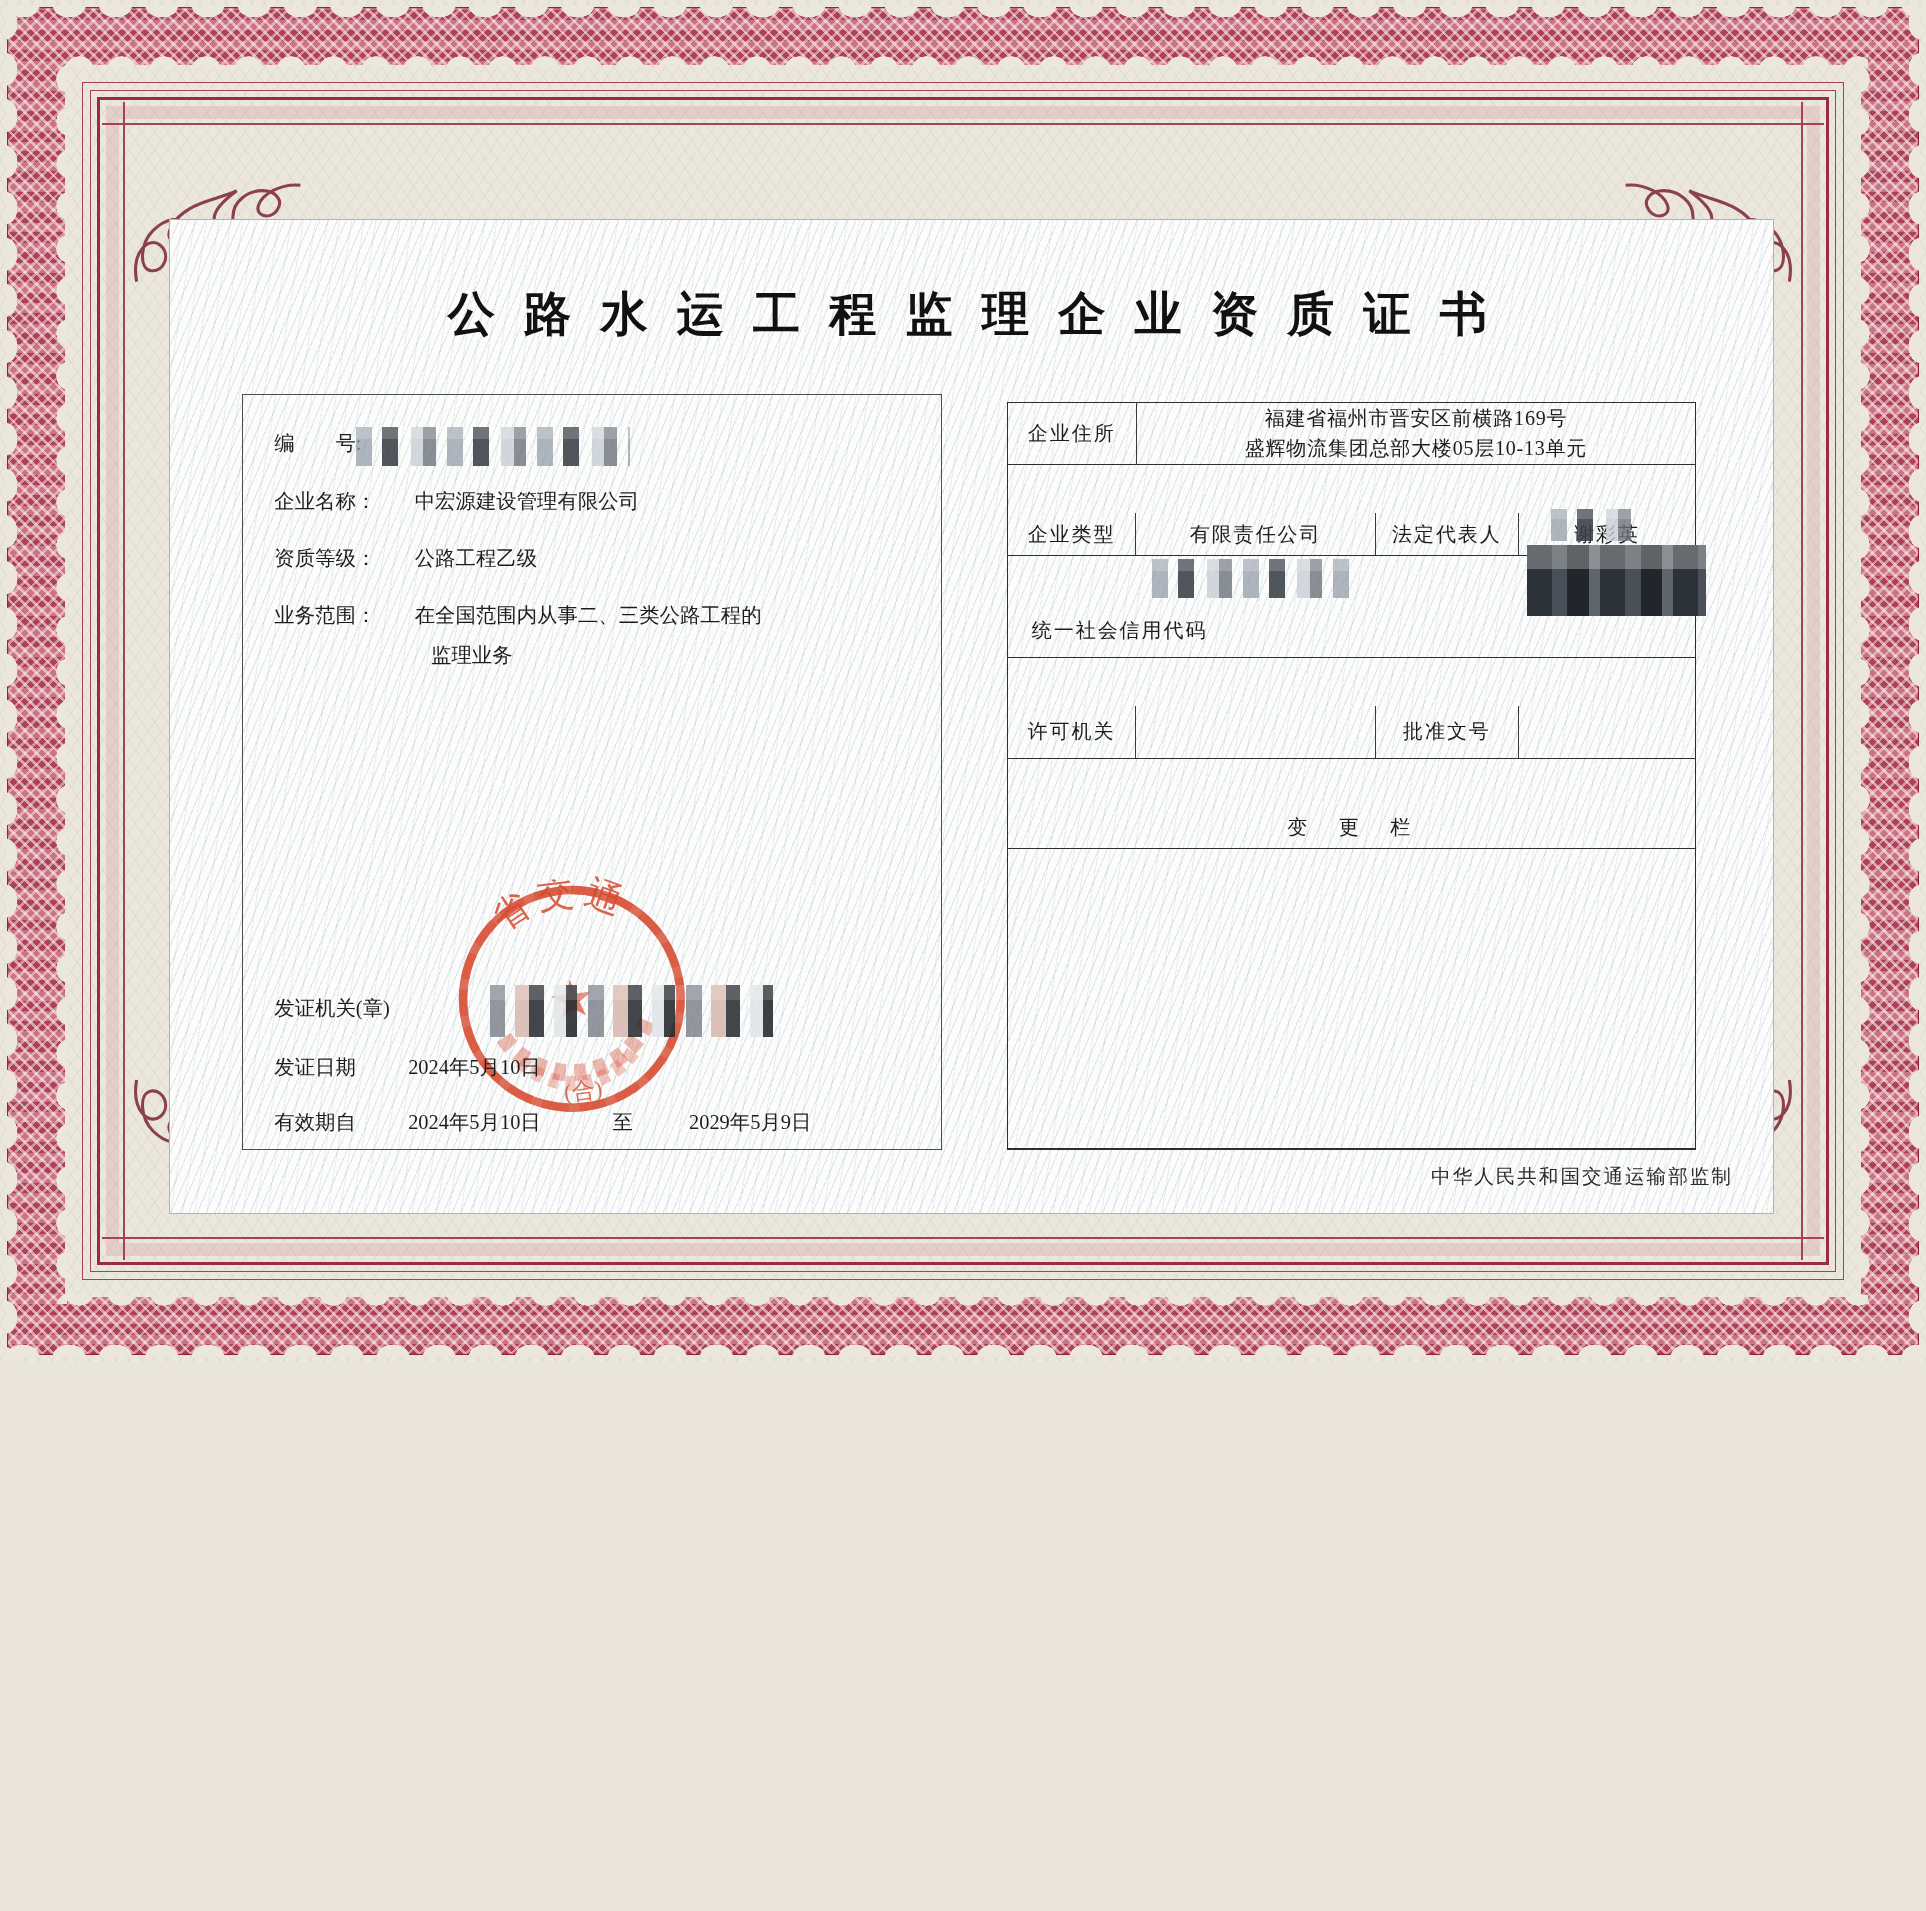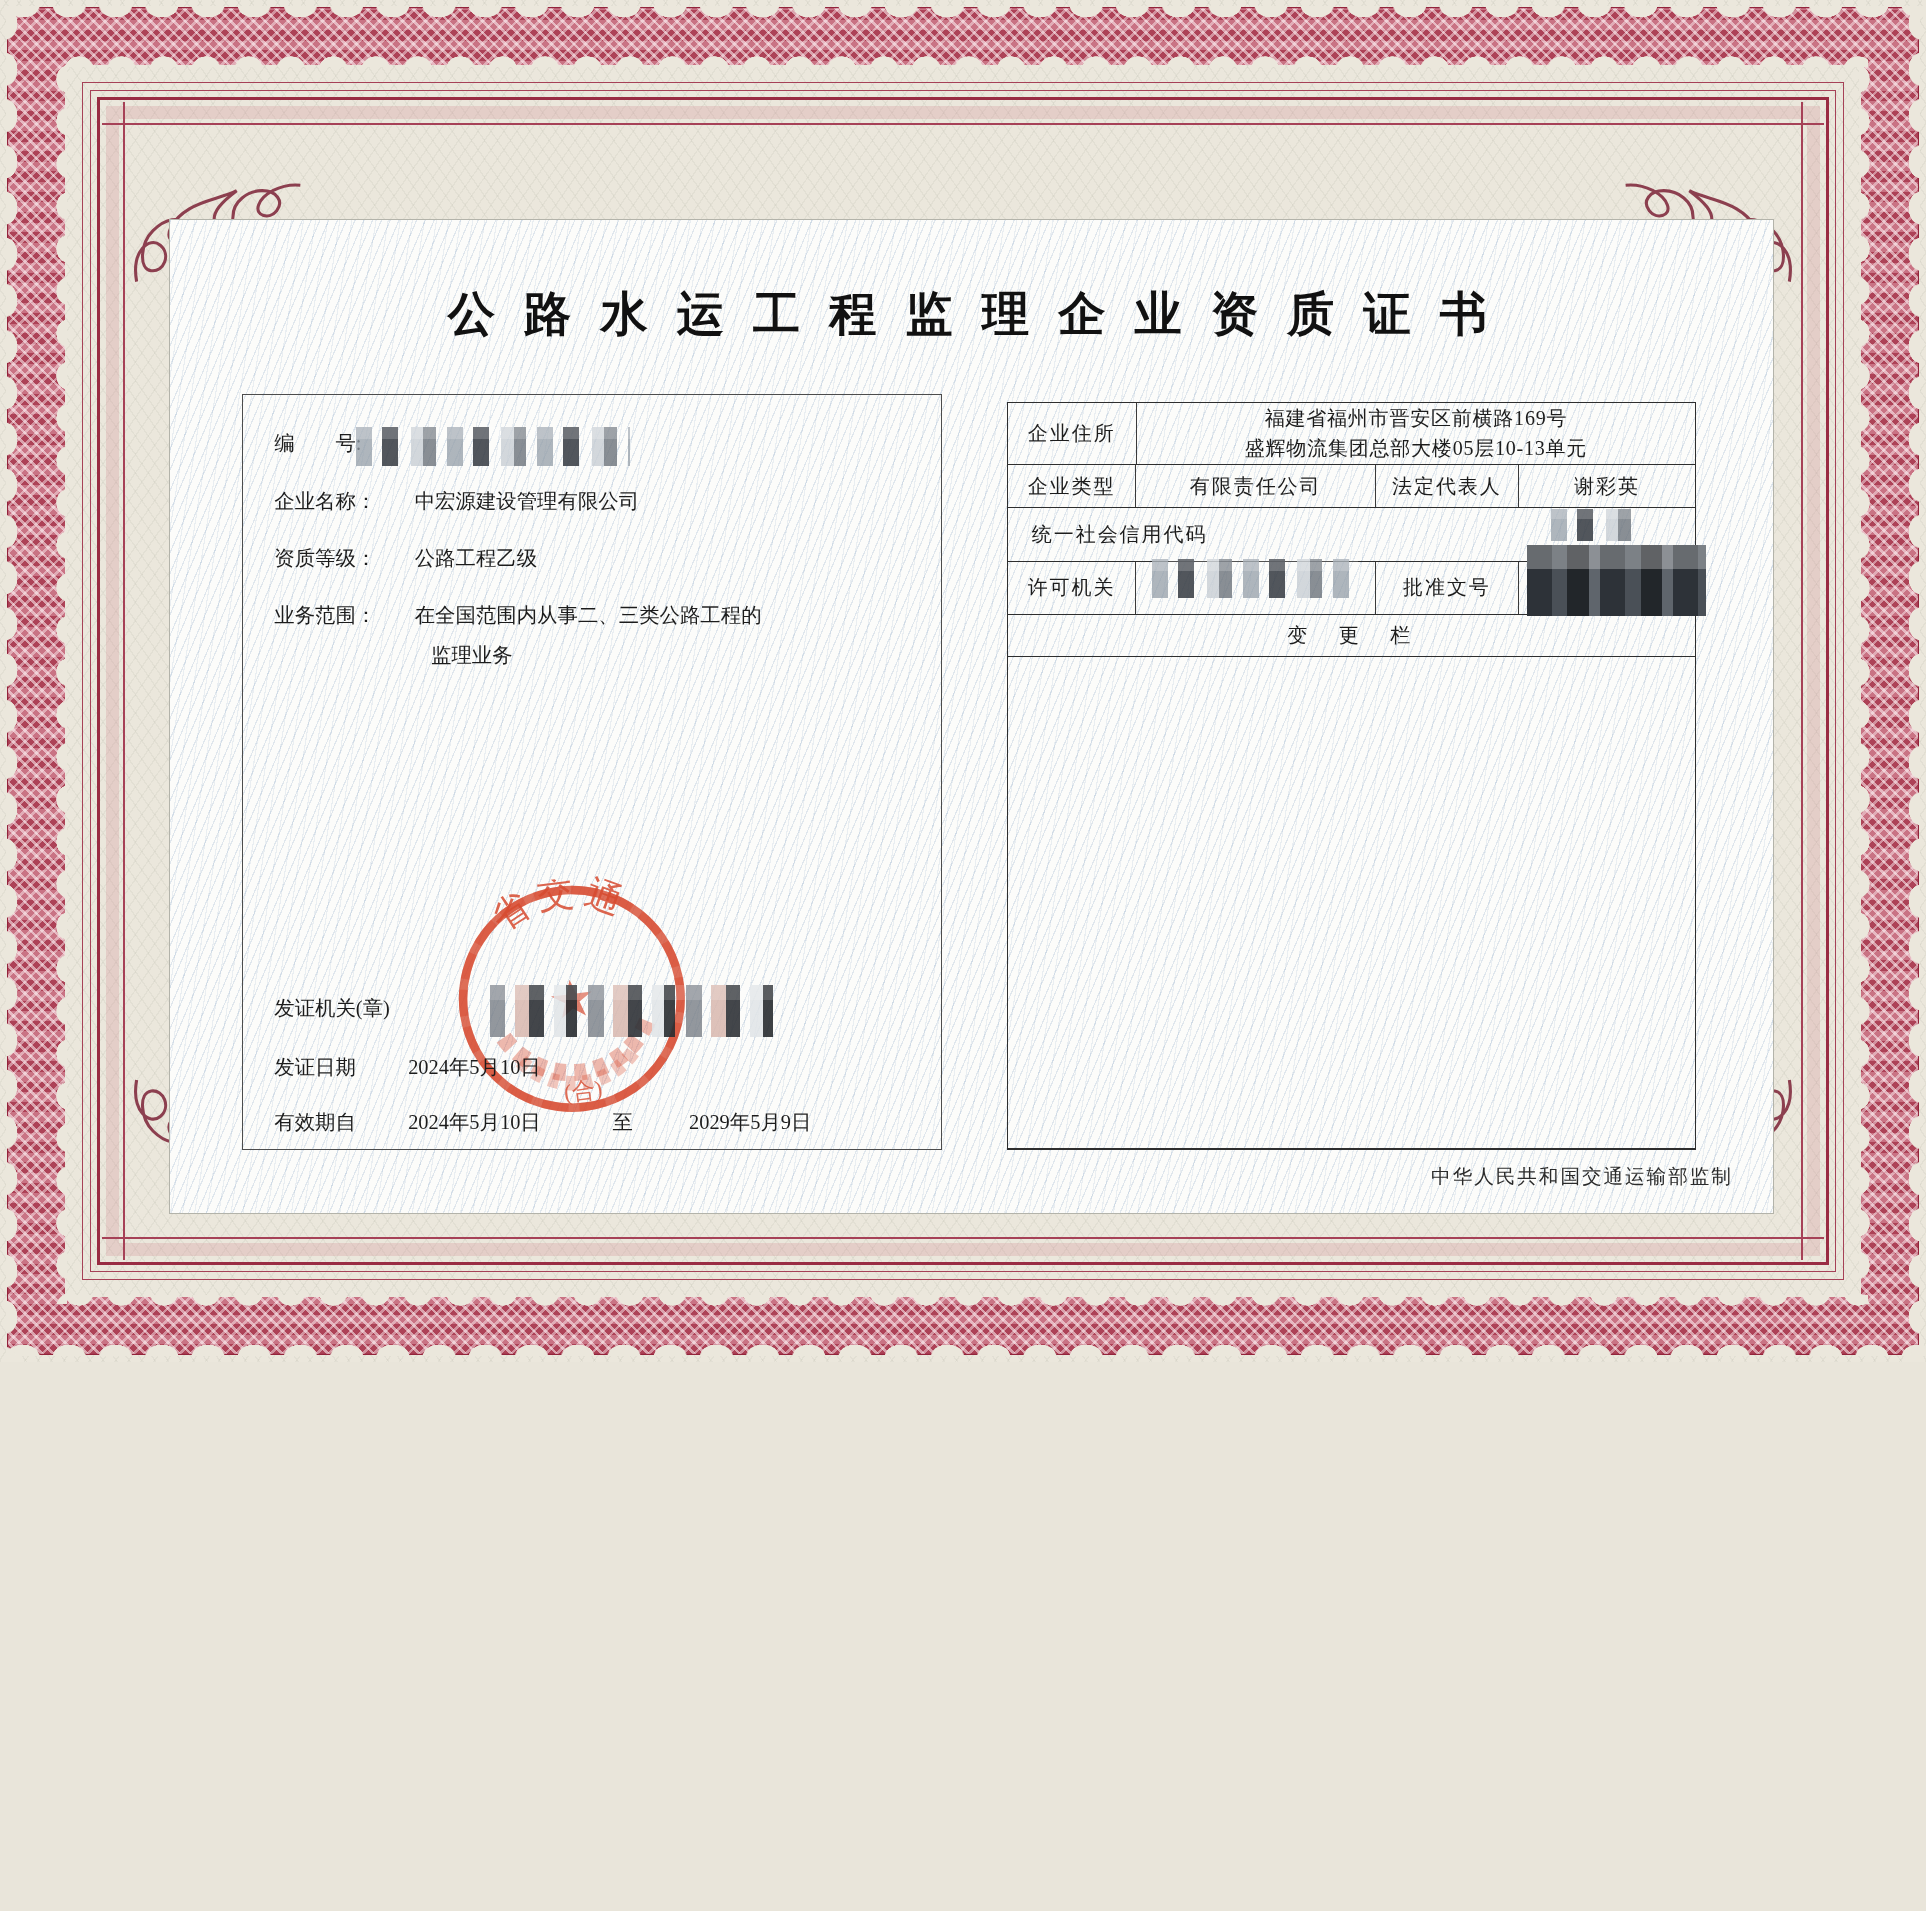--- a/index.html
+++ b/index.html
@@ -182,21 +182,21 @@
       </div>
 
       <div class="lrow" style="top:94.6%;">
         <span class="lab">有效期自</span>
         <span class="val" style="left:20.5%;">2024年5月10日</span>
         <span class="val" style="left:51.8%;">至</span>
         <span class="val" style="left:63.5%;">2029年5月9日</span>
       </div>
     </div>
 
-    <div class="cert-table" style="position:absolute;">
+    <div class="cert-table" style="position:absolute;gap:48px;">
       <div class="t-row r1">
         <div class="cell w19">企业住所</div>
         <div class="cell w81 addr">
           <div>福建省福州市晋安区前横路169号</div>
           <div>盛辉物流集团总部大楼05层10-13单元</div>
         </div>
       </div>
       <div class="t-row r2">
         <div class="cell w19">企业类型</div>
         <div class="cell w35">有限责任公司</div>

